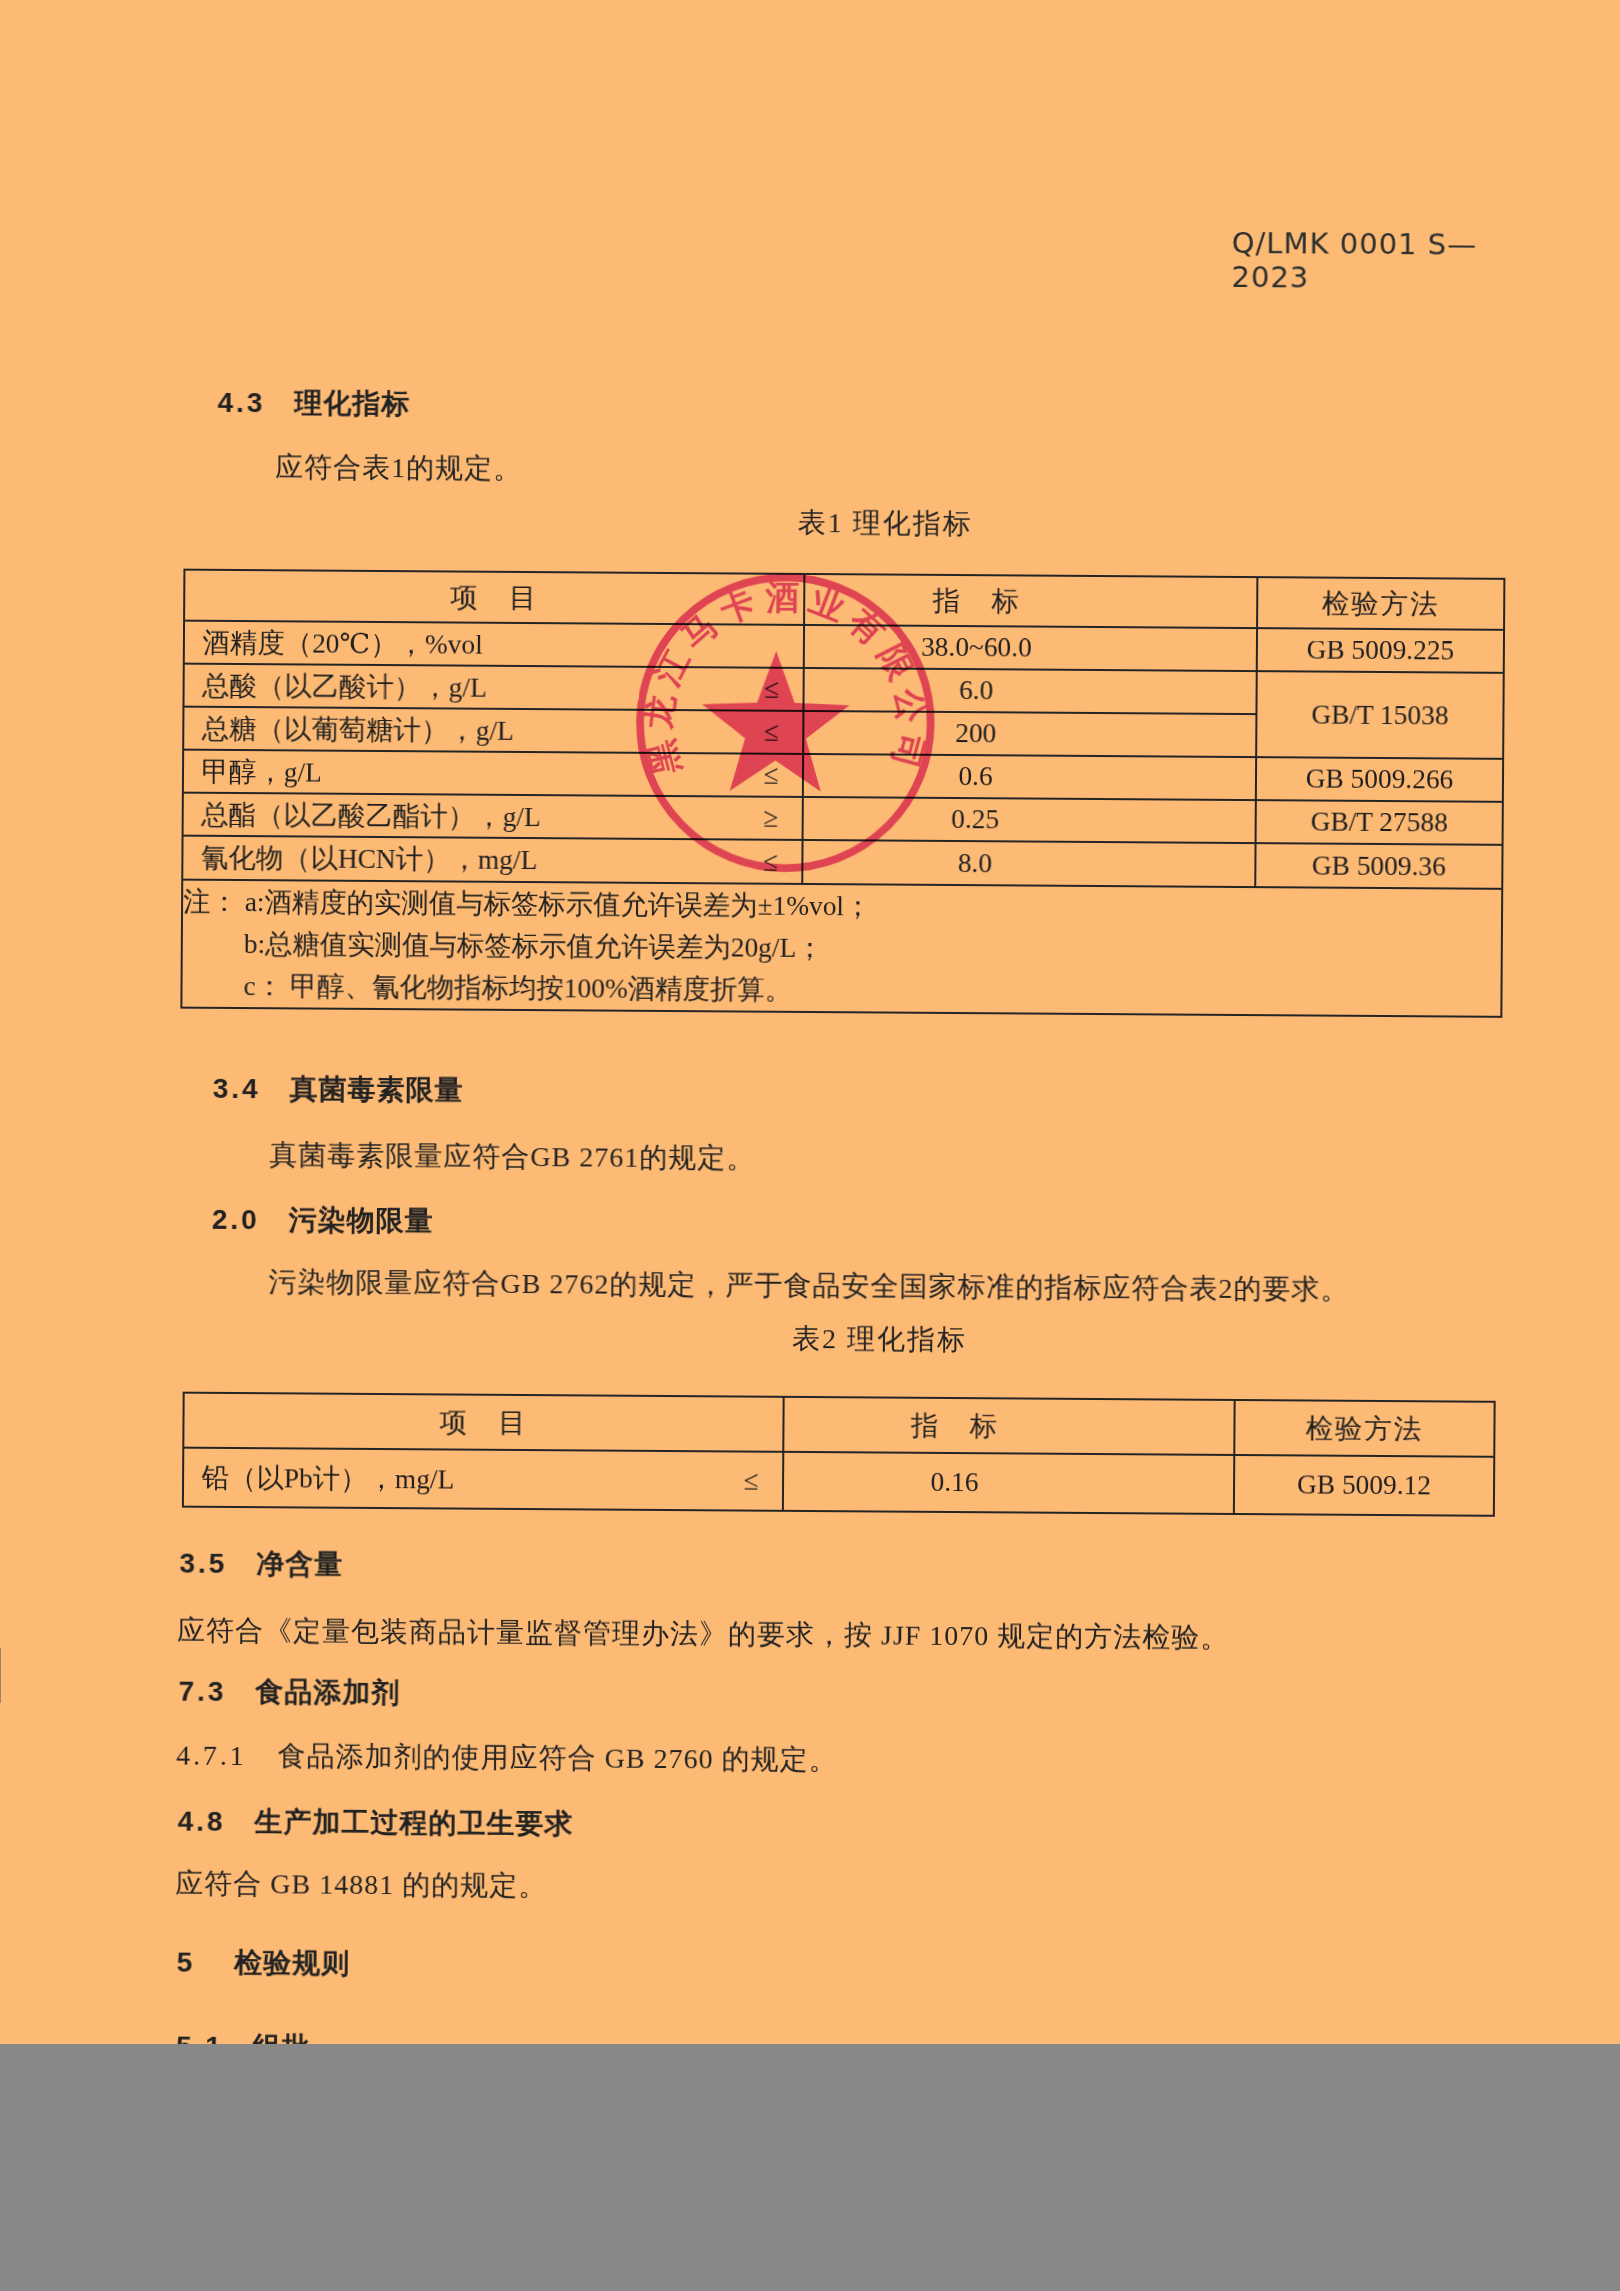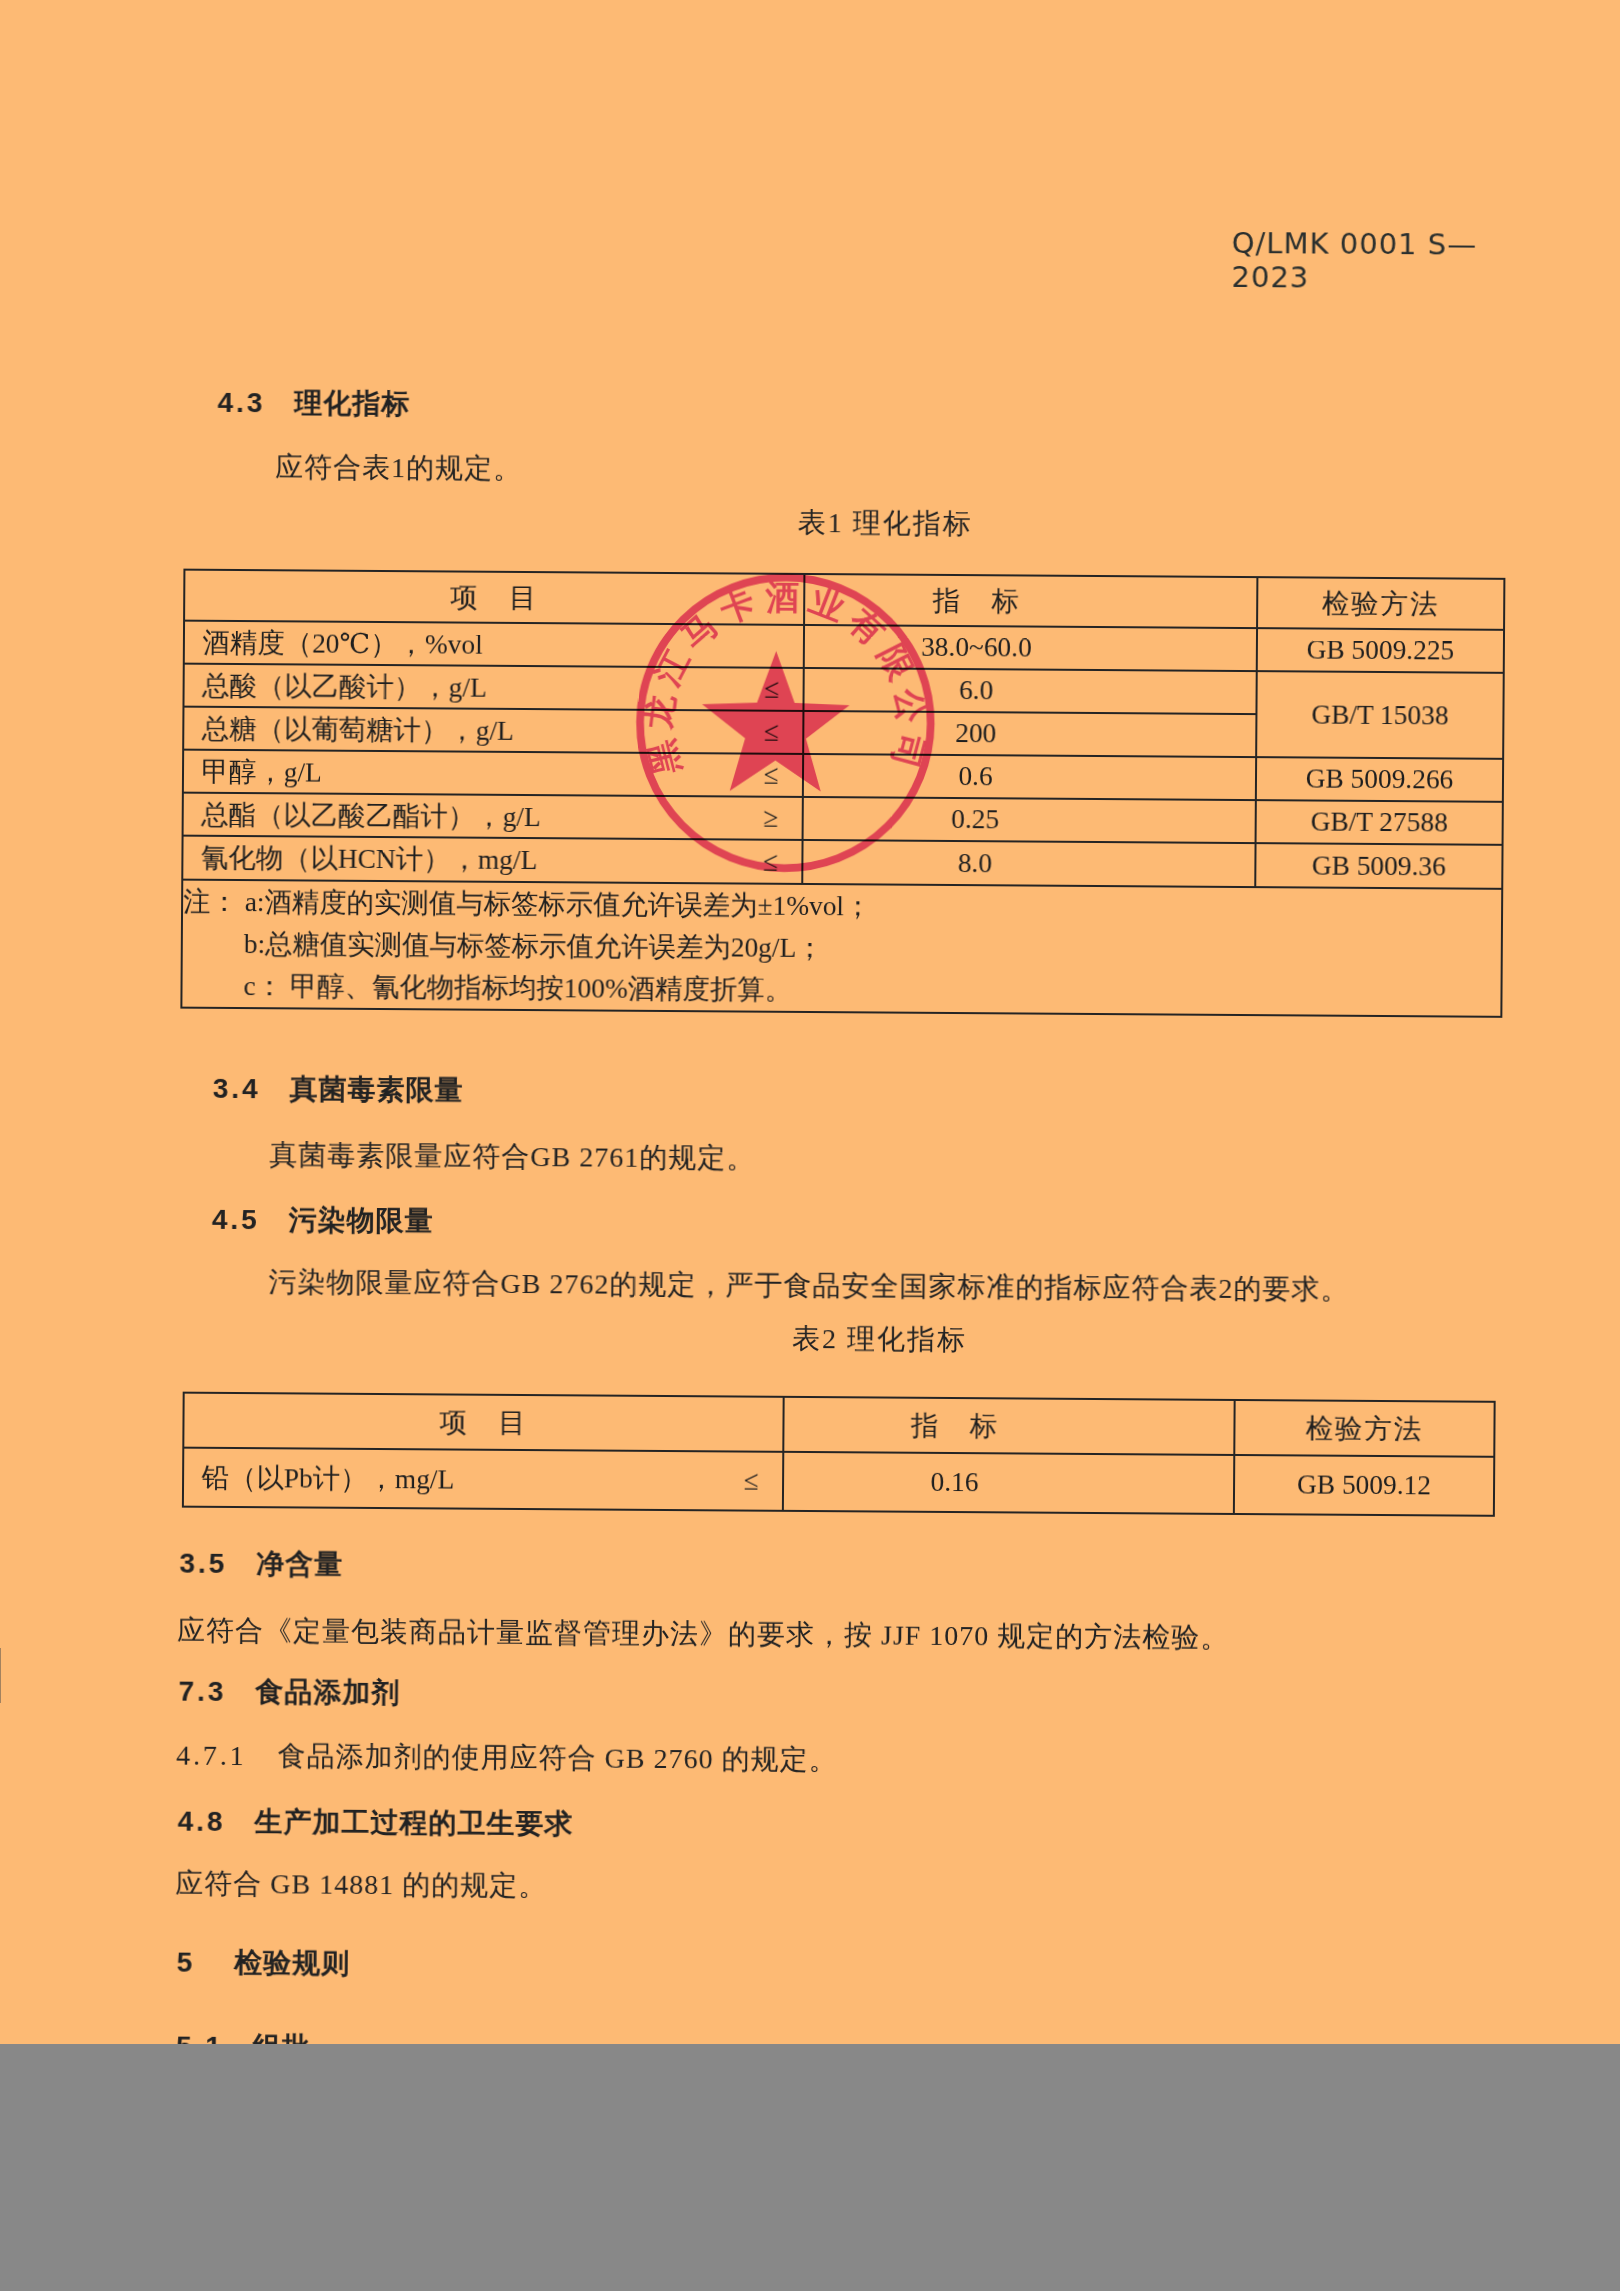--- a/index.html
+++ b/index.html
@@ -134,21 +134,21 @@
       <textPath href="#stamp-arc" startOffset="50%">黑龙江马卡酒业有限公司</textPath>
     </text>
   </svg>
 
   <div class="abs heading" style="left:214px;top:1074px;">
     <span class="hnum">3.4</span><span>真菌毒素限量</span>
   </div>
   <div class="abs body-line" style="left:271px;top:1140px;">真菌毒素限量应符合GB 2761的规定。</div>
 
   <div class="abs heading" style="left:214px;top:1205px;">
-    <span class="hnum">4.5</span><span>污染物限量</span>
+    <span class="hnum">2.0</span><span>污染物限量</span>
   </div>
   <div class="abs body-line" style="left:271px;top:1267px;">污染物限量应符合GB 2762的规定，严于食品安全国家标准的指标应符合表2的要求。</div>
 
   <div class="abs tbl-title" style="top:1320px;">表2 理化指标</div>
 
   <table class="spec abs" style="left:186px;top:1396px;width:1310px;">
     <colgroup>
           <col style="width:600px">
           <col style="width:451px">
           <col style="width:260px">

